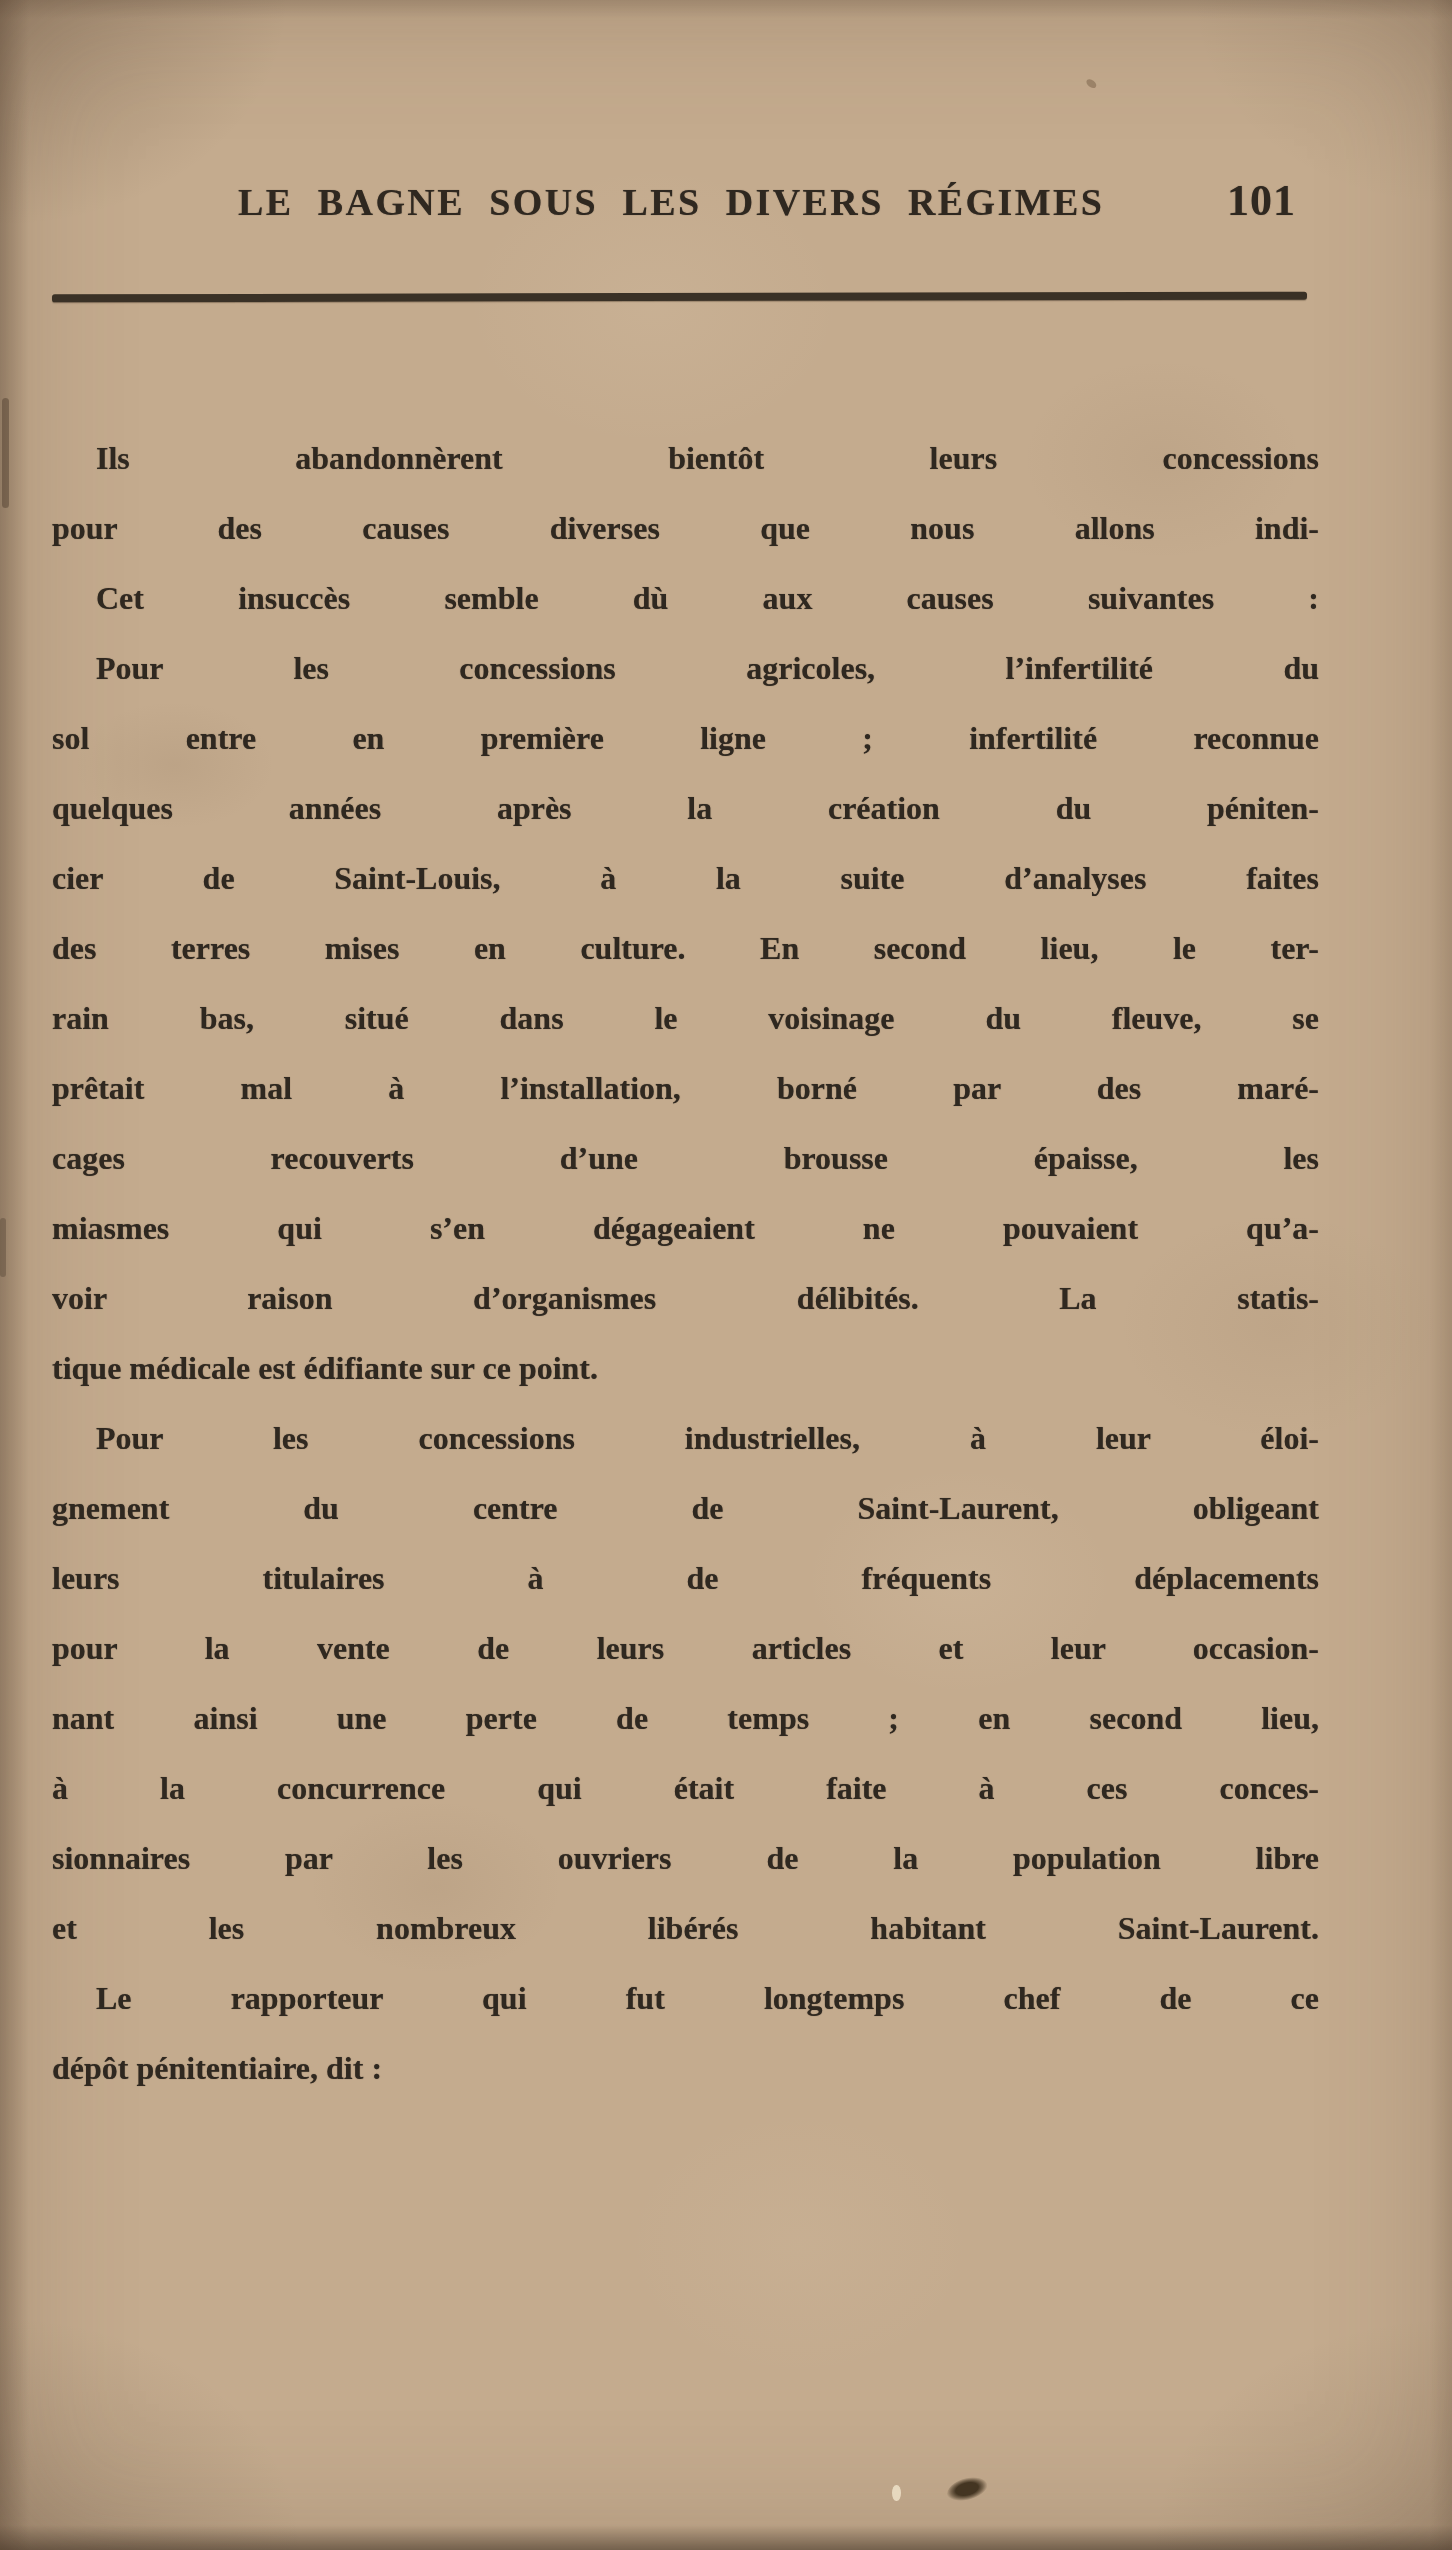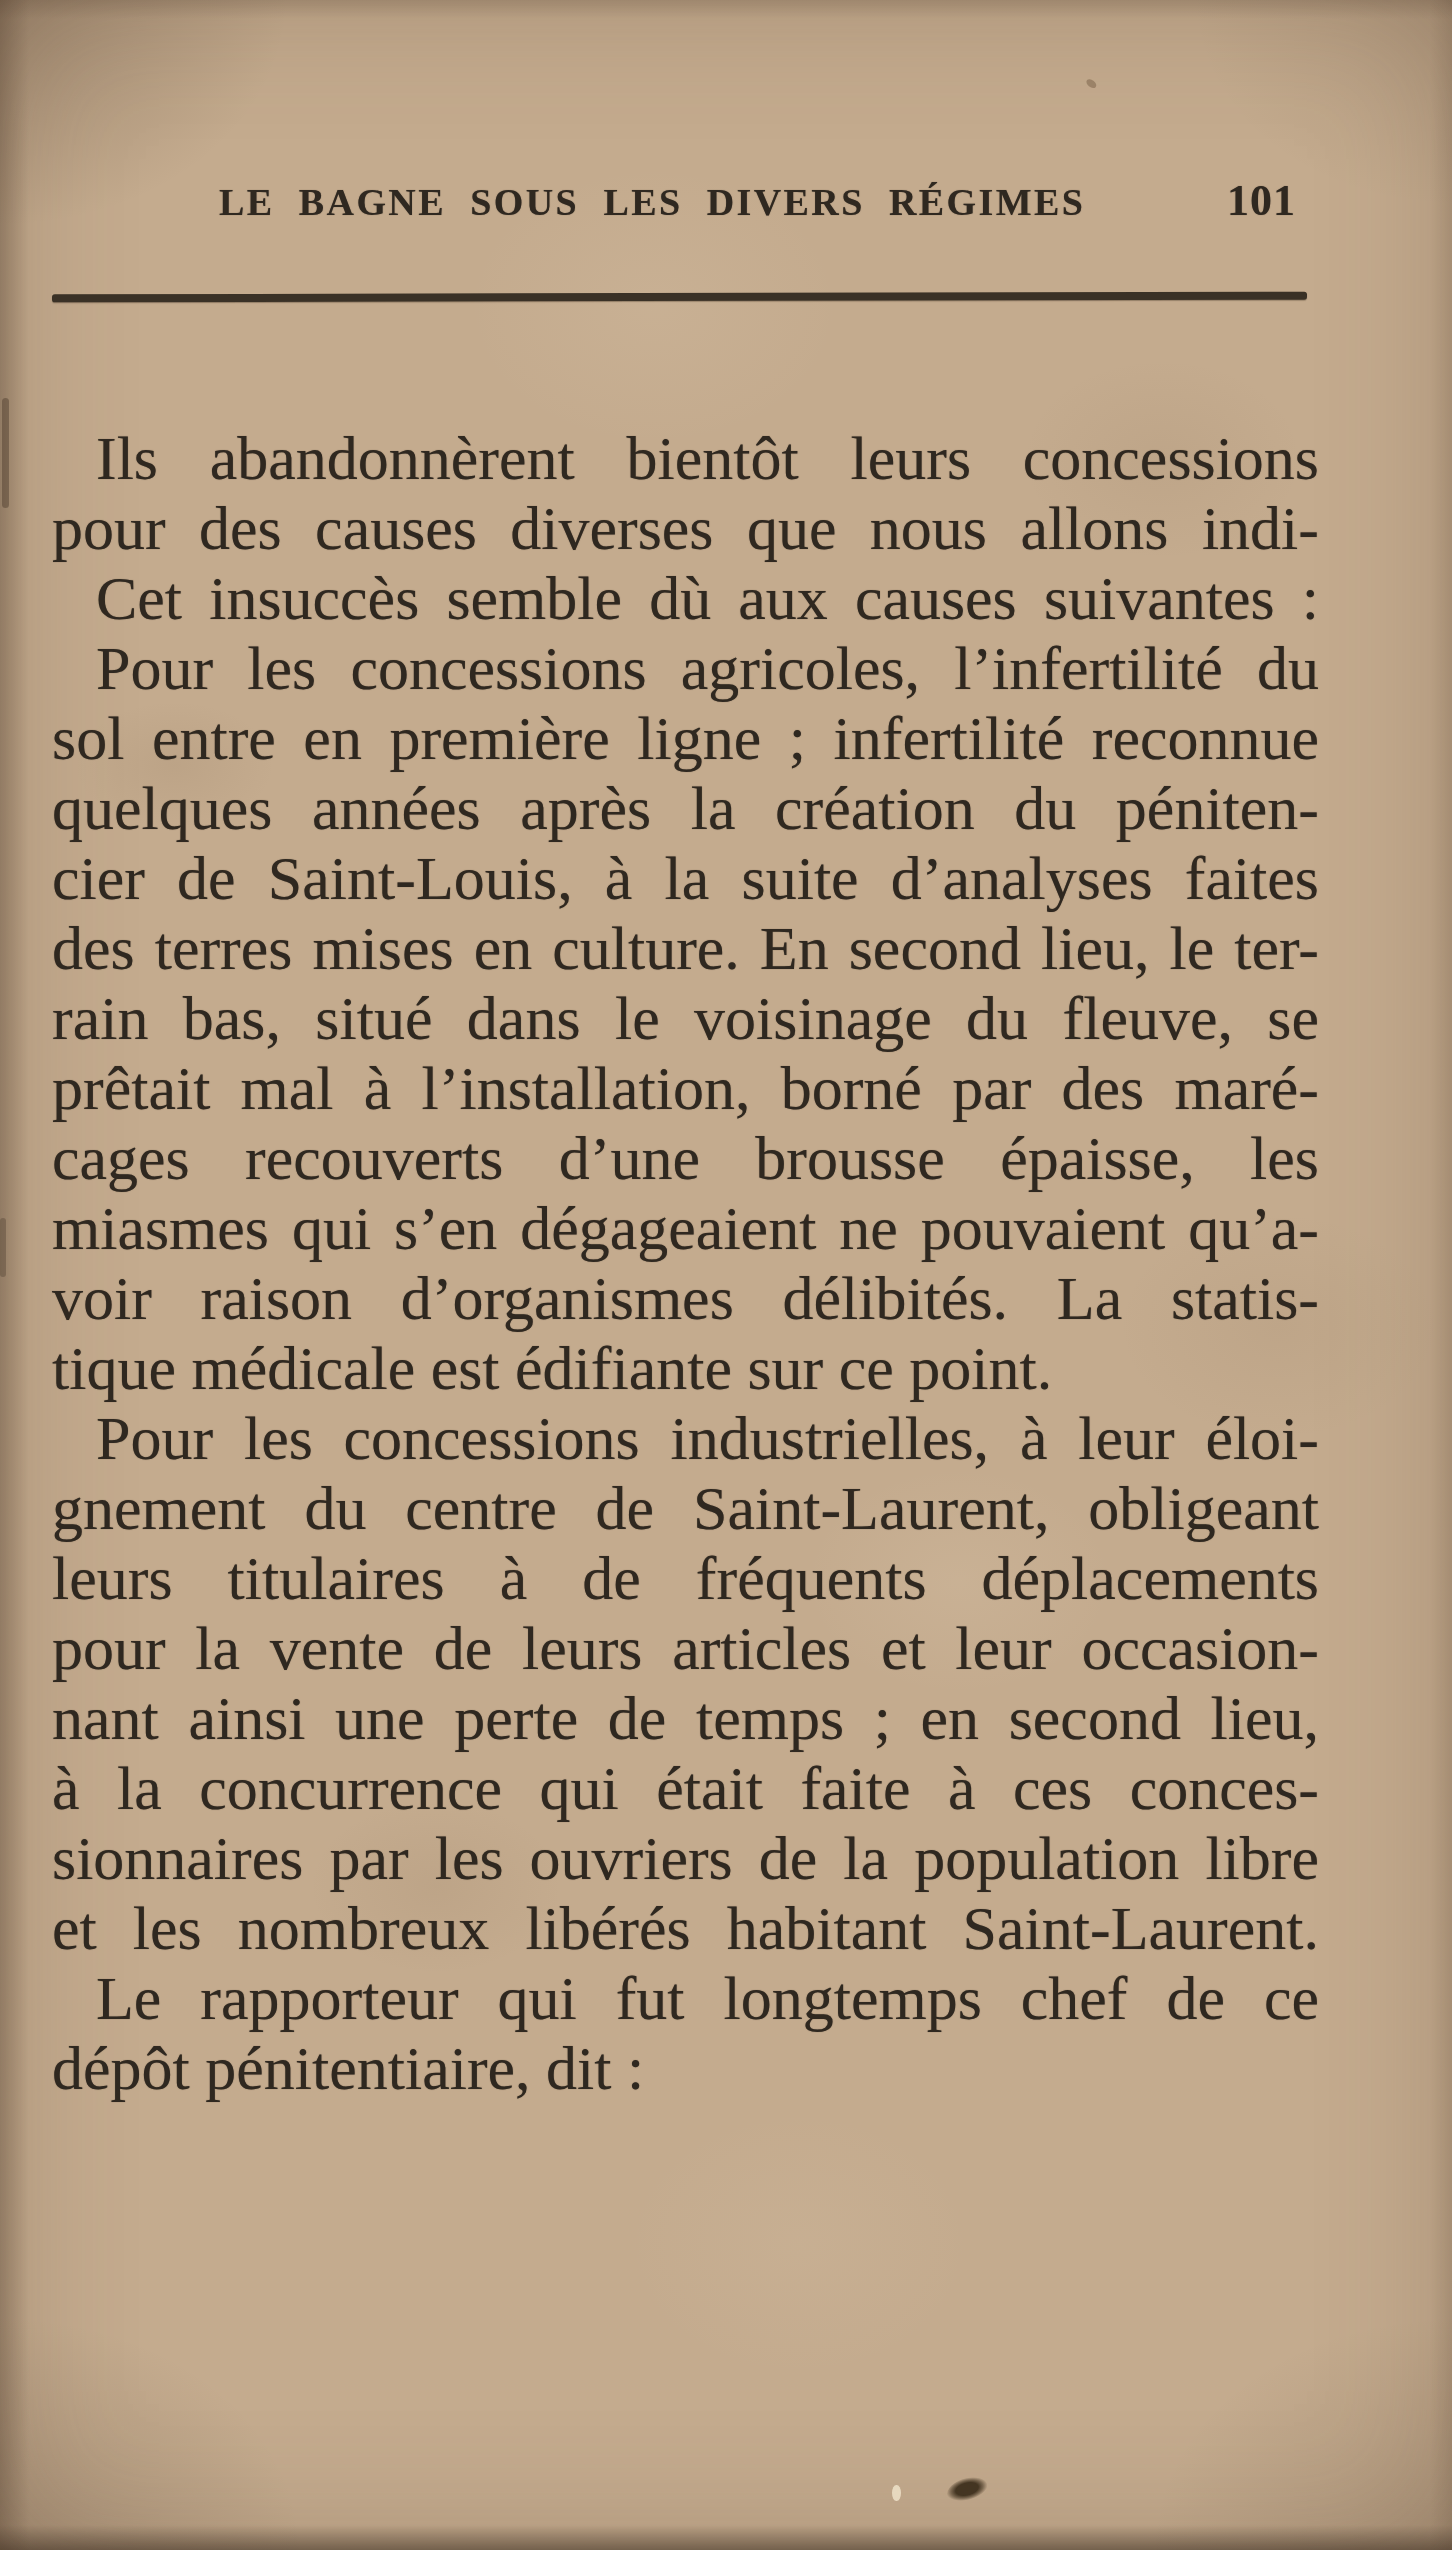--- a/index.html
+++ b/index.html
@@ -45,20 +45,21 @@
     justify-content: space-between;
     align-items: baseline;
     font-weight: 700;
     text-shadow: 0 0 1px rgba(47,40,32,.55);
   }
   .running-title {
     font-size: 38px;
     letter-spacing: 2.4px;
     word-spacing: 12.4px;
     white-space: nowrap;
+    margin-left: 19px;
   }
   .page-number {
     font-size: 44px;
     letter-spacing: 1px;
   }
 
   
   .rule {
     position: absolute;
     left: 52px;
@@ -72,22 +73,22 @@
   }
 
   
   .text-block {
     position: absolute;
     left: 52px;
     top: 423px;
     width: 1267px;
   }
   .line {
-    font-size: 62px;
-    font-weight: 400;
+    font-size: 32px;
+    font-weight: 700;
     line-height: 70px;
     height: 70px;
     text-align: justify;
     text-align-last: justify;
     white-space: normal;
     text-shadow: 0 0 1px rgba(40,30,20,.5);
   }
   .line.indent { text-indent: 44px; }
   .line.end { text-align-last: left; }
 

